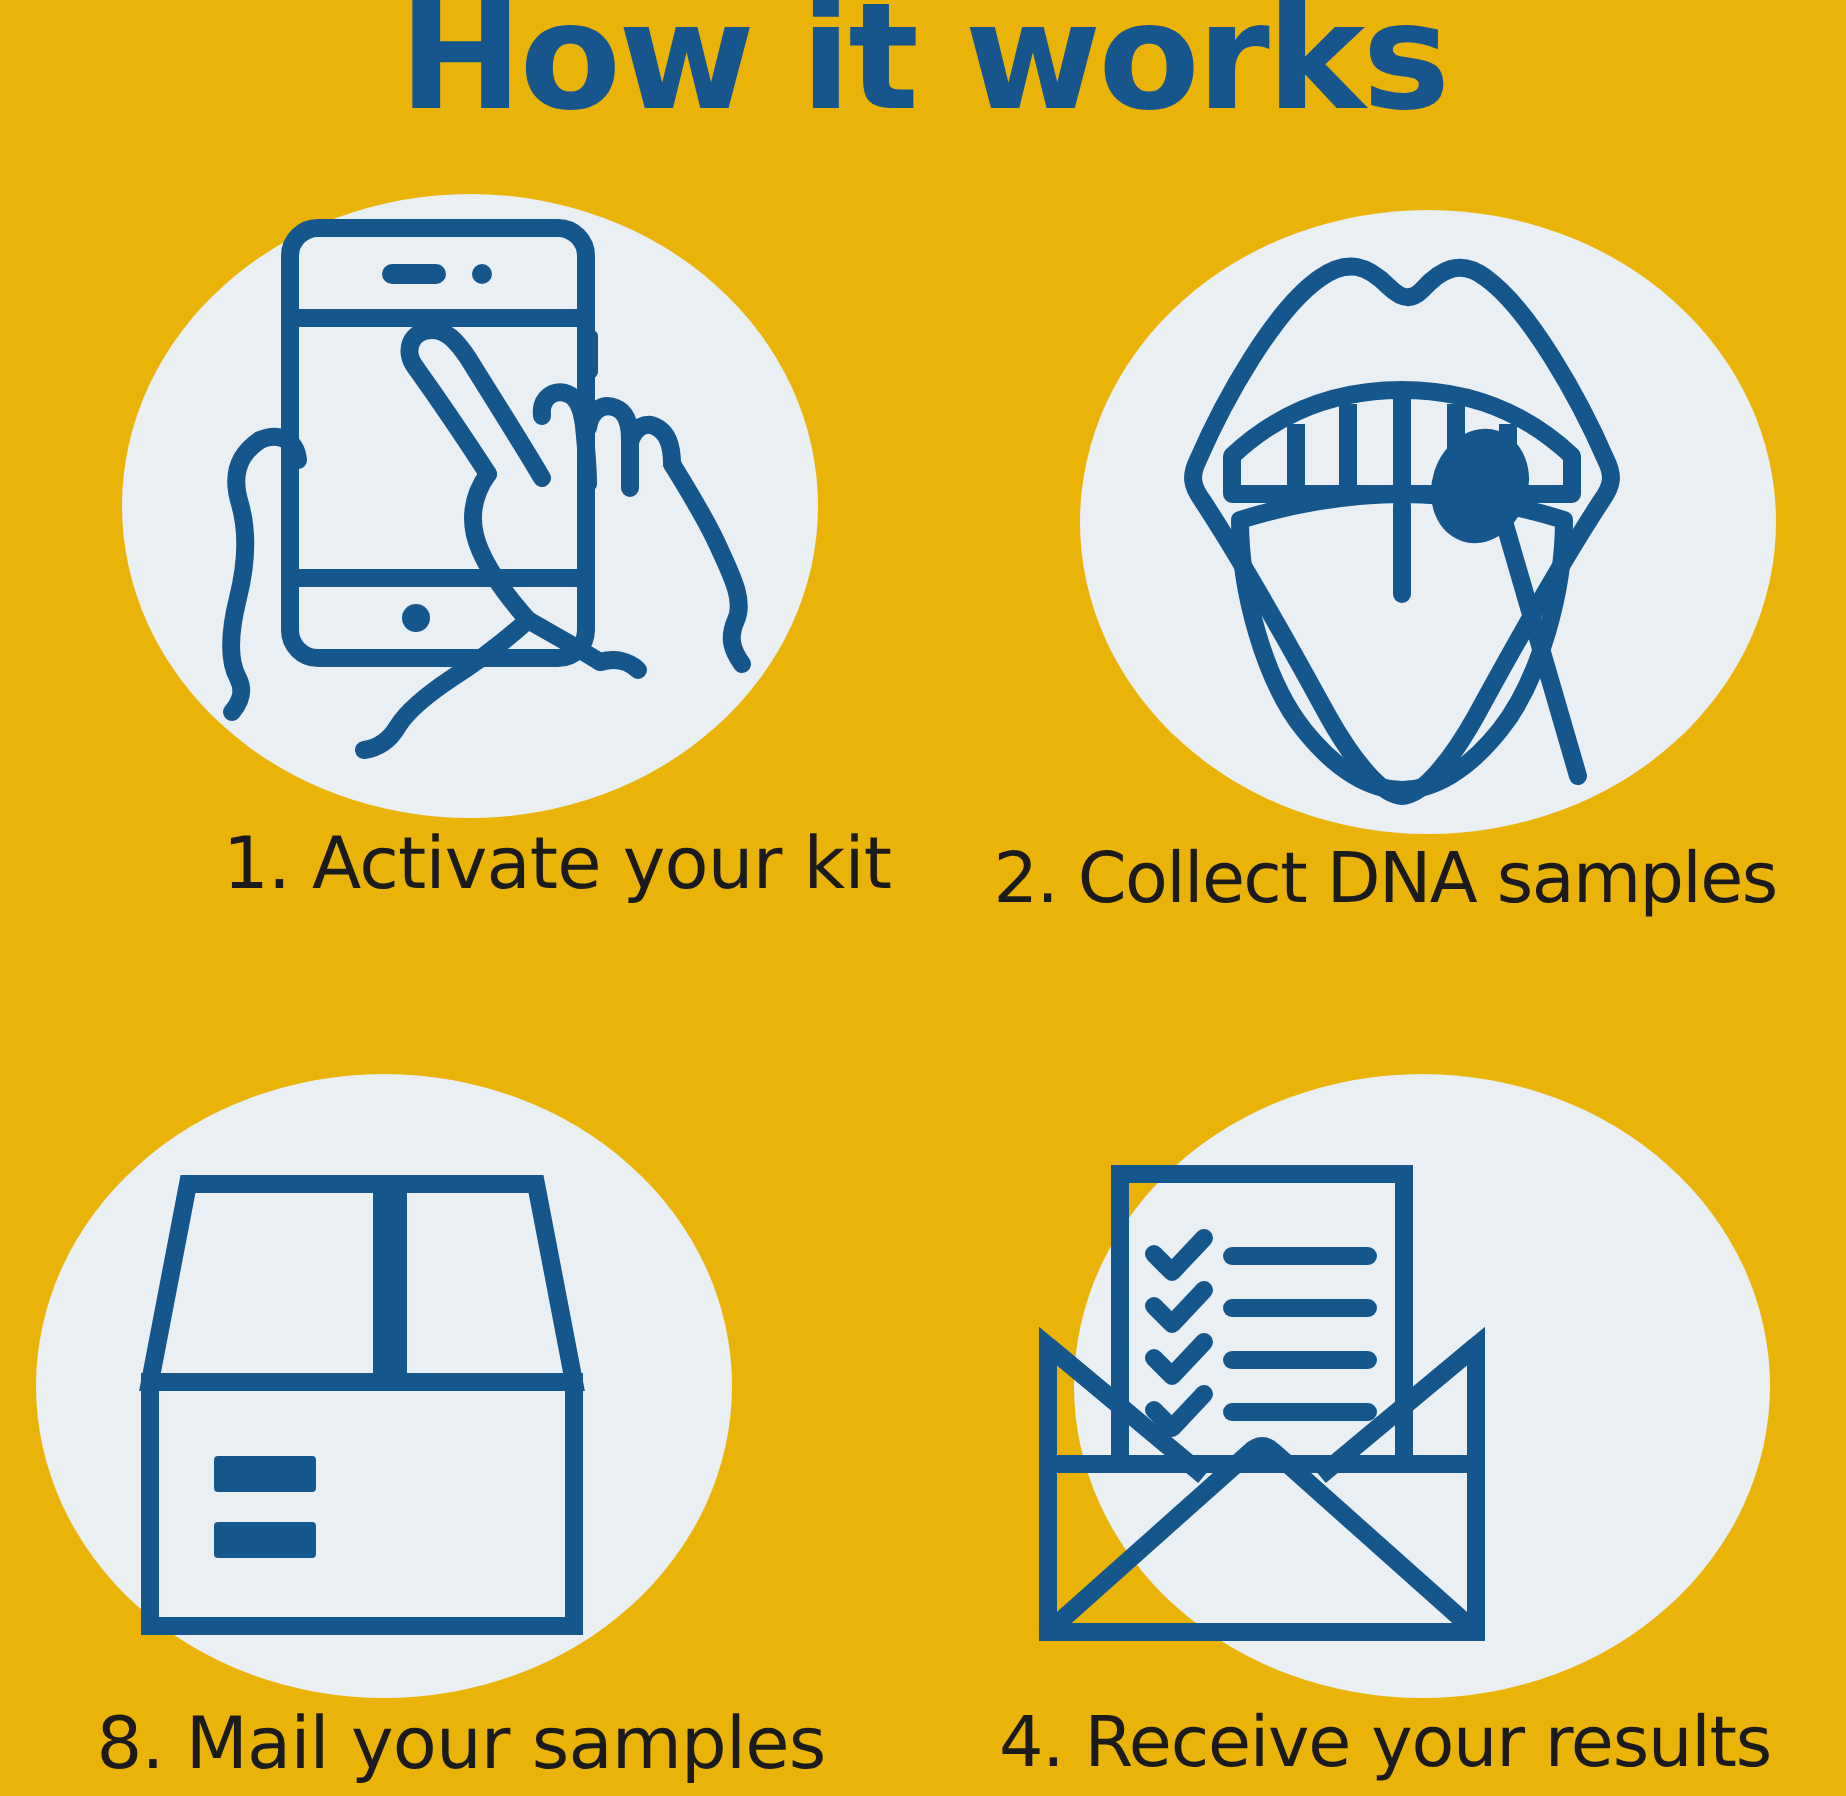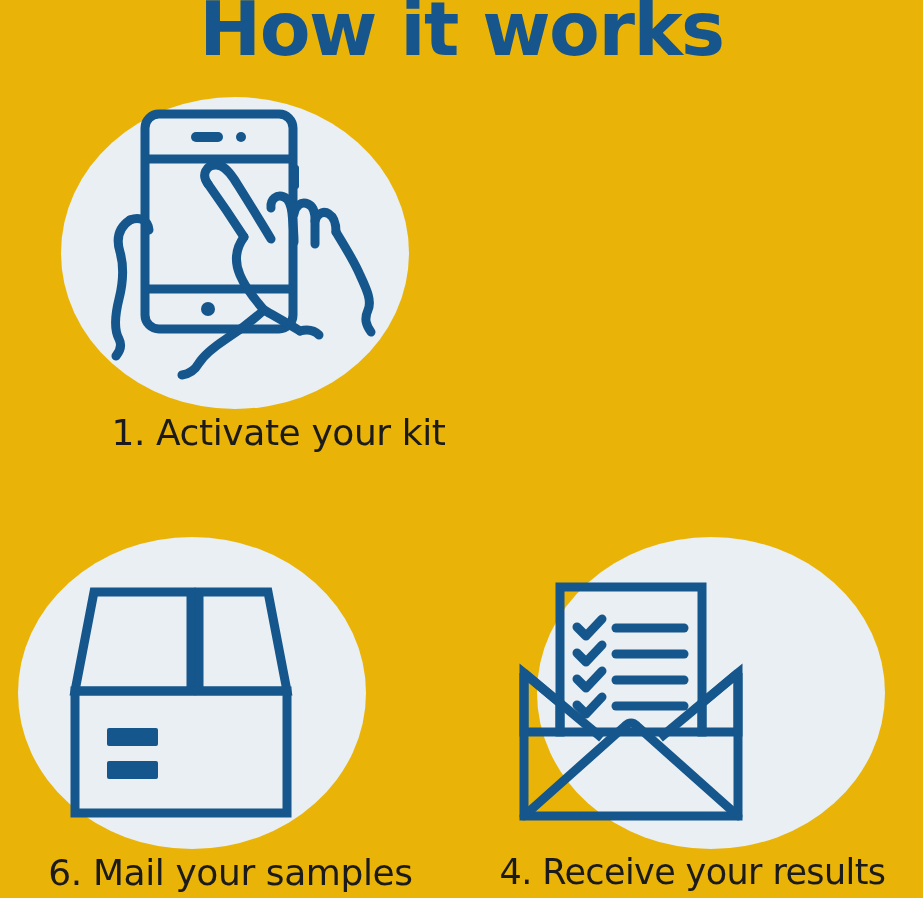--- a/index.html
+++ b/index.html
@@ -146,35 +146,70 @@
 
       <path class="stroke" d="M 196 150 C 188 161 186 174 192 188 C 198 202 208 214 216 223"></path>
       <path class="stroke" d="M 216 223 C 205 233 192 243 178 252 C 166 260 156 268 151 276
                                C 147 283 141 287 134 288"></path>
       <path class="stroke" d="M 216 223 C 228 230 241 237 252 244"></path>
       <path class="stroke" d="M 252 244 C 259 242 266 243 271 248"></path>
     </svg>
     <div class="caption">1. Activate your kit</div>
   </div>
 
+  <div class="step step-2">
+    <div class="icon-circle"></div>
+    <svg class="icon-art" viewBox="0 0 461 335">
+
+      <path class="stroke" d="M 137 135 C 150 105 175 60 198 44 C 212 34 222 38 232 48
+                              C 238 54 243 56 249 50 C 258 40 268 34 281 44
+                              C 303 60 328 105 341 135
+                              C 345 143 344 148 339 155
+                              C 320 184 294 230 276 263
+                              C 262 288 248 303 239 303
+                              C 230 303 216 288 202 263
+                              C 184 230 158 184 139 155
+                              C 134 148 133 143 137 135 Z"></path>
+
+      <path class="stroke" d="M 154 133 C 170 118 196 100 239 100 C 282 100 308 118 324 133
+                              L 324 152 L 154 152 Z"></path>
+
+      <line class="stroke-sq" x1="186" y1="117" x2="186" y2="152"></line>
+      <line class="stroke-sq" x1="212" y1="107" x2="212" y2="152"></line>
+      <line class="stroke-sq" x1="239" y1="103" x2="239" y2="152"></line>
+      <line class="stroke-sq" x1="266" y1="107" x2="266" y2="152"></line>
+      <line class="stroke-sq" x1="292" y1="117" x2="292" y2="152"></line>
+
+      <path class="stroke" d="M 158 165 C 180 158 210 152 239 152 C 268 152 298 158 320 165
+                              C 320 200 308 245 288 270 C 272 290 255 300 239 300
+                              C 223 300 206 290 190 270 C 170 245 158 200 158 165 Z"></path>
+
+      <line class="stroke" x1="239" y1="158" x2="239" y2="202"></line>
+
+      <line class="stroke" x1="286" y1="152" x2="327" y2="293"></line>
+
+      <ellipse class="solid" cx="278" cy="148" rx="24" ry="29" transform="rotate(18 278 148)"></ellipse>
+    </svg>
+    <div class="caption">2. Collect DNA samples</div>
+  </div>
 
   <div class="step step-3">
     <div class="icon-circle"></div>
     <svg class="icon-art" viewBox="0 0 461 335">
 
       <path class="stroke-sq" d="M 94 65 L 191 65 L 191 164 L 75 164 Z"></path>
 
       <path class="stroke-sq" d="M 199 65 L 268 65 L 287 164 L 199 164 Z"></path>
 
       <rect class="stroke-sq" x="75" y="164" width="212" height="122"></rect>
 
       <rect class="solid" x="107" y="201" width="51" height="18" rx="2" ry="2"></rect>
       <rect class="solid" x="107" y="234" width="51" height="18" rx="2" ry="2"></rect>
     </svg>
-    <div class="caption">6. Mail your samples</div>
+    <div class="caption">8. Mail your samples</div>
   </div>
 
   <div class="step step-4">
     <div class="icon-circle"></div>
     <svg class="icon-art" viewBox="0 0 461 335">
 
       <path class="stroke-sq" d="M 98 60 L 240 60 L 240 205 L 98 205 Z"></path>
 
       <g>
         <path class="stroke" d="M 115 100 L 124 109 L 140 92"></path>

